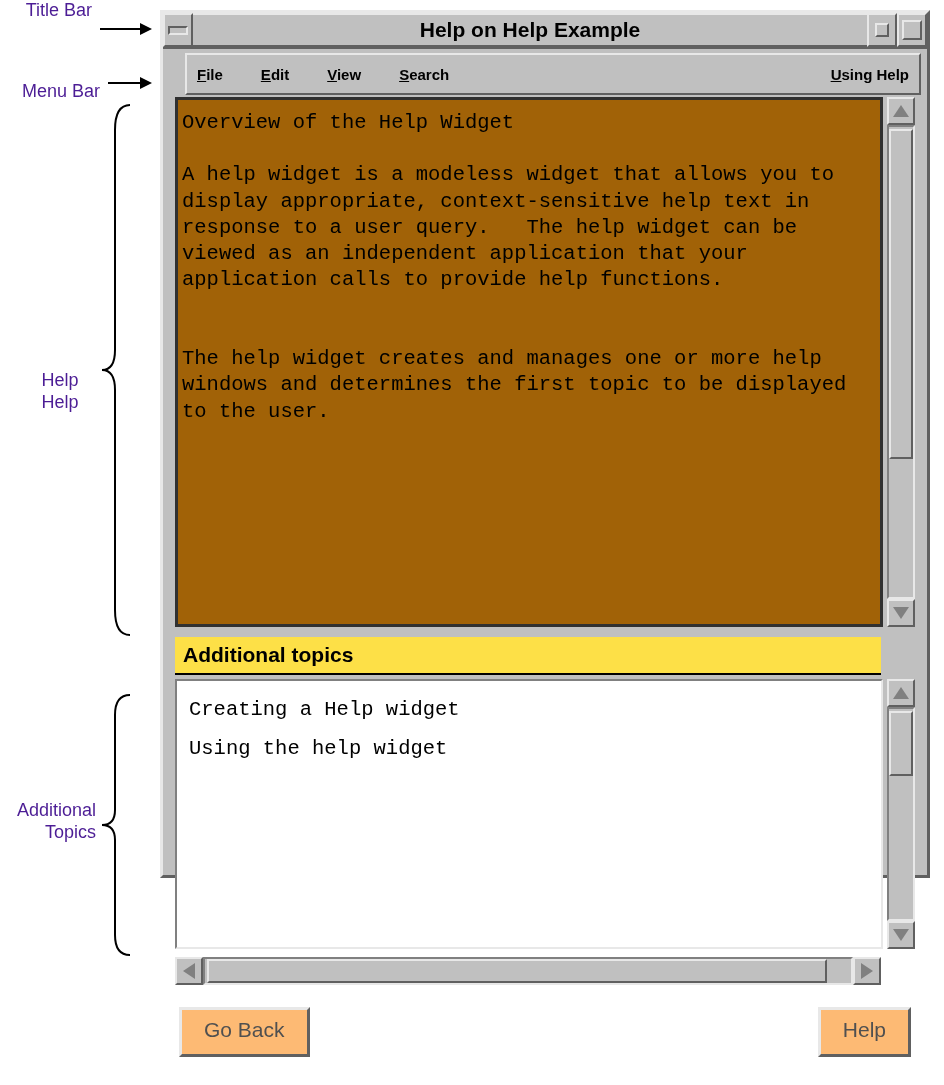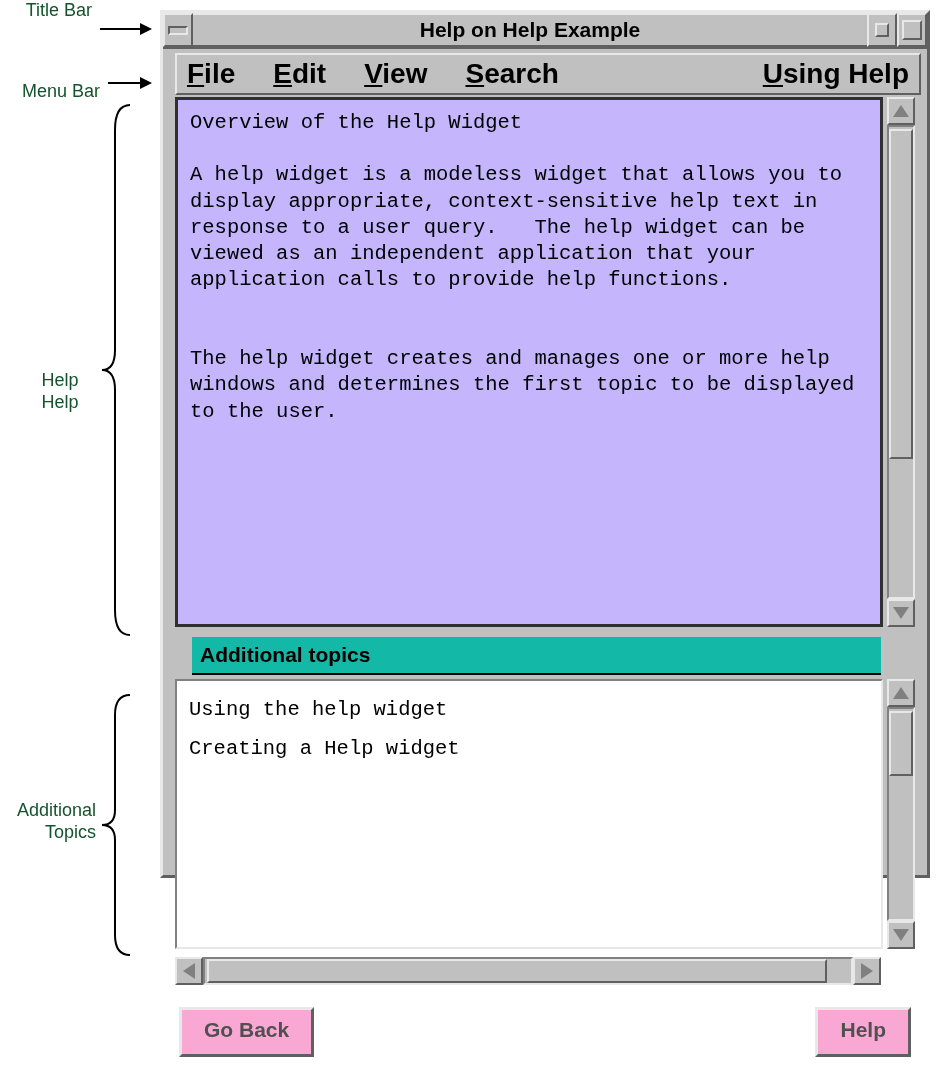--- a/index.html
+++ b/index.html
@@ -10,21 +10,21 @@
     width: 944px;
     height: 1085px;
     position: relative;
     overflow: hidden;
   }
 
   
   .callout {
     position: absolute;
     font-size: 18px;
-    color: #14532d;
+    color: #4c1d95;
     text-align: right;
     line-height: 1.2;
   }
   .arrow-right {
     position: absolute;
     height: 2px;
     background: #000;
   }
   .arrow-right::after {
     content: "";
@@ -112,24 +112,24 @@
     box-sizing: border-box;
   }
 
   .menubar {
     height: 42px;
     background: #c0c0c0;
     border-top: 2px solid #e8e8e8;
     border-left: 2px solid #e8e8e8;
     border-right: 2px solid #606060;
     border-bottom: 2px solid #606060;
-    margin: 4px 6px 4px 12px;
+    margin: 4px 6px 4px 22px;
     display: flex;
     align-items: center;
-    font-size: 28px;
+    font-size: 15px;
     font-weight: bold;
     box-sizing: border-box;
     padding: 0 10px;
   }
   .menubar .menu-item { margin-right: 38px; }
   .menubar .spacer { flex: 1; }
   .menubar .ul { text-decoration: underline; }
 
   .client {
     position: absolute;
@@ -145,24 +145,24 @@
   .topic-frame {
     position: absolute;
     left: 6px;
     top: 0;
     right: 6px;
     height: 530px;
     display: flex;
   }
   .topic-text {
     flex: 1;
-    background: #c4b5fd;
+    background: #a16207;
     border: 3px solid #303030;
     box-sizing: border-box;
-    padding: 10px 12px;
+    padding: 10px 4px;
     font-family: "Courier New", monospace;
     font-size: 20.5px;
     line-height: 1.28;
     white-space: pre-wrap;
     overflow: hidden;
   }
 
   
   .vscroll {
     width: 28px;
@@ -211,24 +211,24 @@
   .tri-left {
     width:0;height:0;border-top:8px solid transparent;border-bottom:8px solid transparent;border-right:12px solid #808080;
   }
   .tri-right {
     width:0;height:0;border-top:8px solid transparent;border-bottom:8px solid transparent;border-left:12px solid #808080;
   }
 
   
   .add-heading {
     position: absolute;
-    left: 23px;
+    left: 6px;
     right: 40px;
     top: 540px;
-    background: #14b8a6;
+    background: #fde047;
     font-weight: bold;
     font-size: 21px;
     padding: 6px 8px 6px 8px;
     border-bottom: 2px solid #000;
     box-sizing: border-box;
   }
 
   
   .add-frame {
     position: absolute;
@@ -285,26 +285,26 @@
   .btn-row {
     position: absolute;
     left: 10px;
     right: 10px;
     top: 910px;
     height: 50px;
     display:flex;
     justify-content: space-between;
   }
   .btn {
-    background:#f9a8d4;
+    background:#fdba74;
     border-top: 3px solid #e8e8e8;
     border-left: 3px solid #e8e8e8;
     border-right: 3px solid #606060;
     border-bottom: 3px solid #606060;
-    font-weight: bold;
+    font-weight: normal;
     font-size: 21px;
     color:#505050;
     padding: 8px 22px;
     box-sizing: border-box;
   }
 
 </style>
 </head>
 <body>
 
@@ -375,22 +375,22 @@
         <div class="sbtn">
             <div class="tri-down"></div>
           </div>
       </div>
     </div>
 
     <div class="add-heading">Additional topics</div>
 
     <div class="add-frame">
       <div class="add-list">
+        <div>Creating a Help widget</div>
         <div>Using the help widget</div>
-        <div>Creating a Help widget</div>
       </div>
       <div class="vscroll">
         <div class="sbtn">
             <div class="tri-up"></div>
           </div>
         <div class="track">
           <div class="thumb" style="top:2px;height:65px;"></div>
         </div>
         <div class="sbtn">
             <div class="tri-down"></div>

